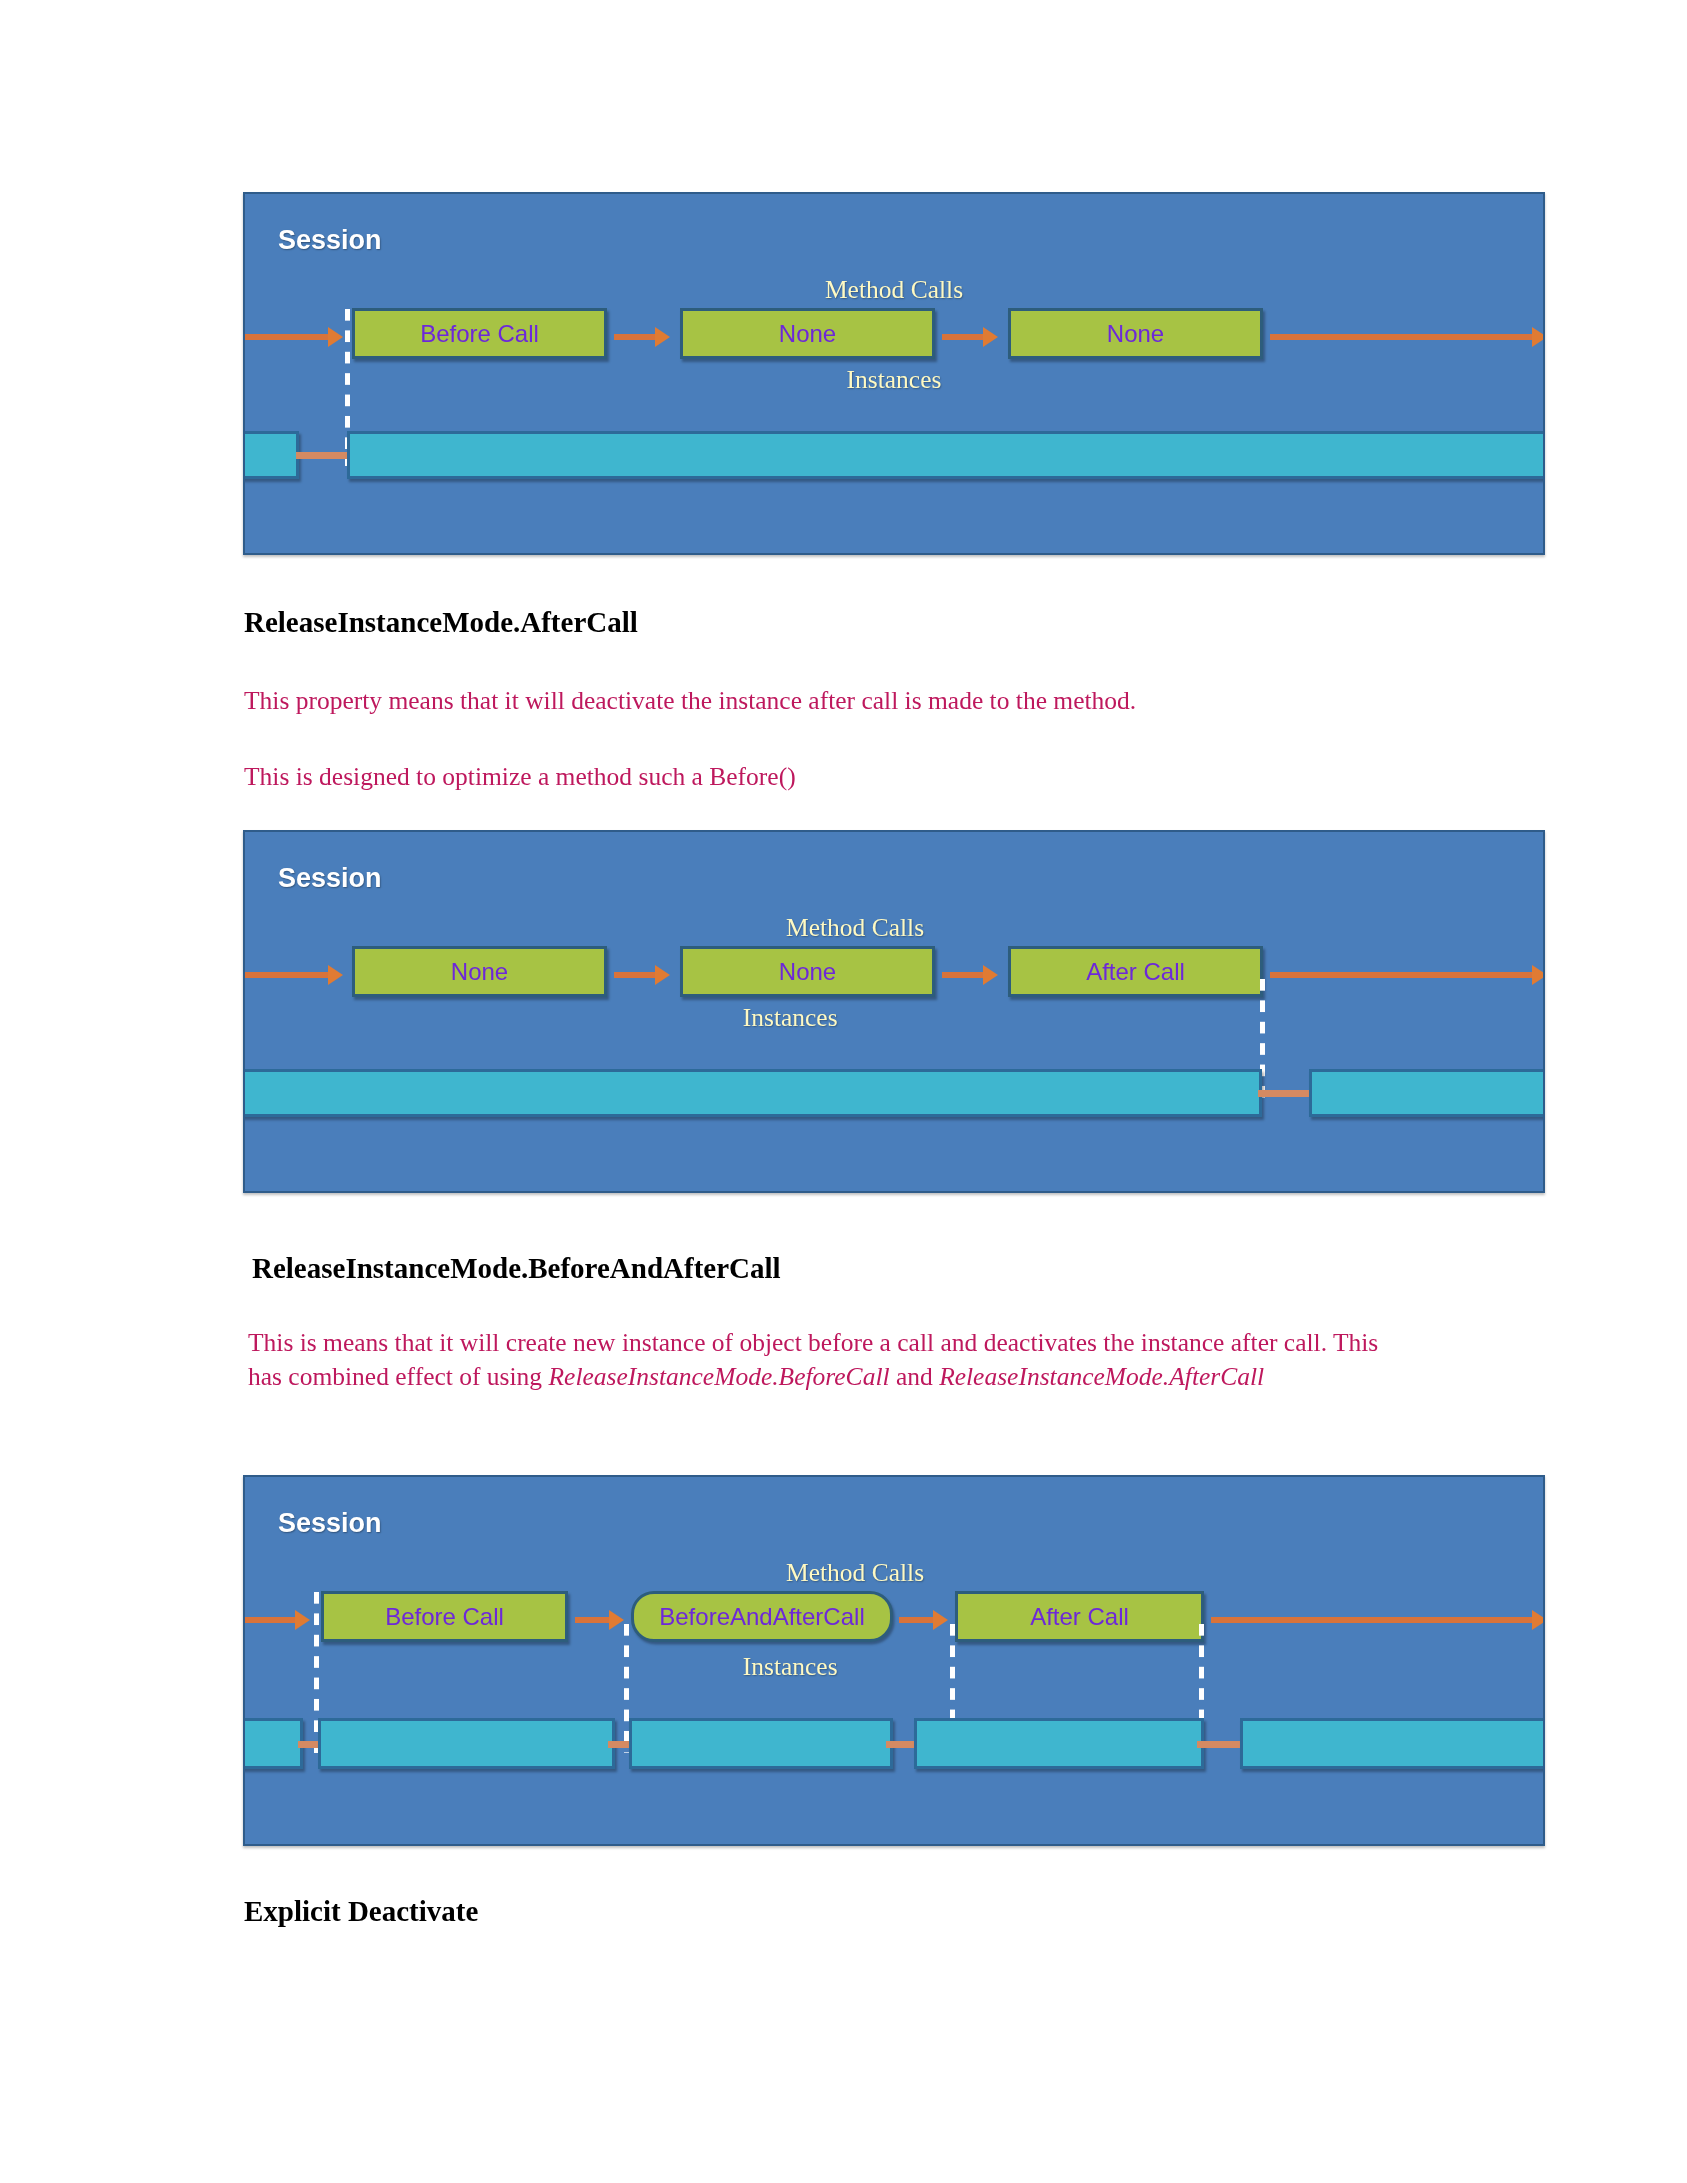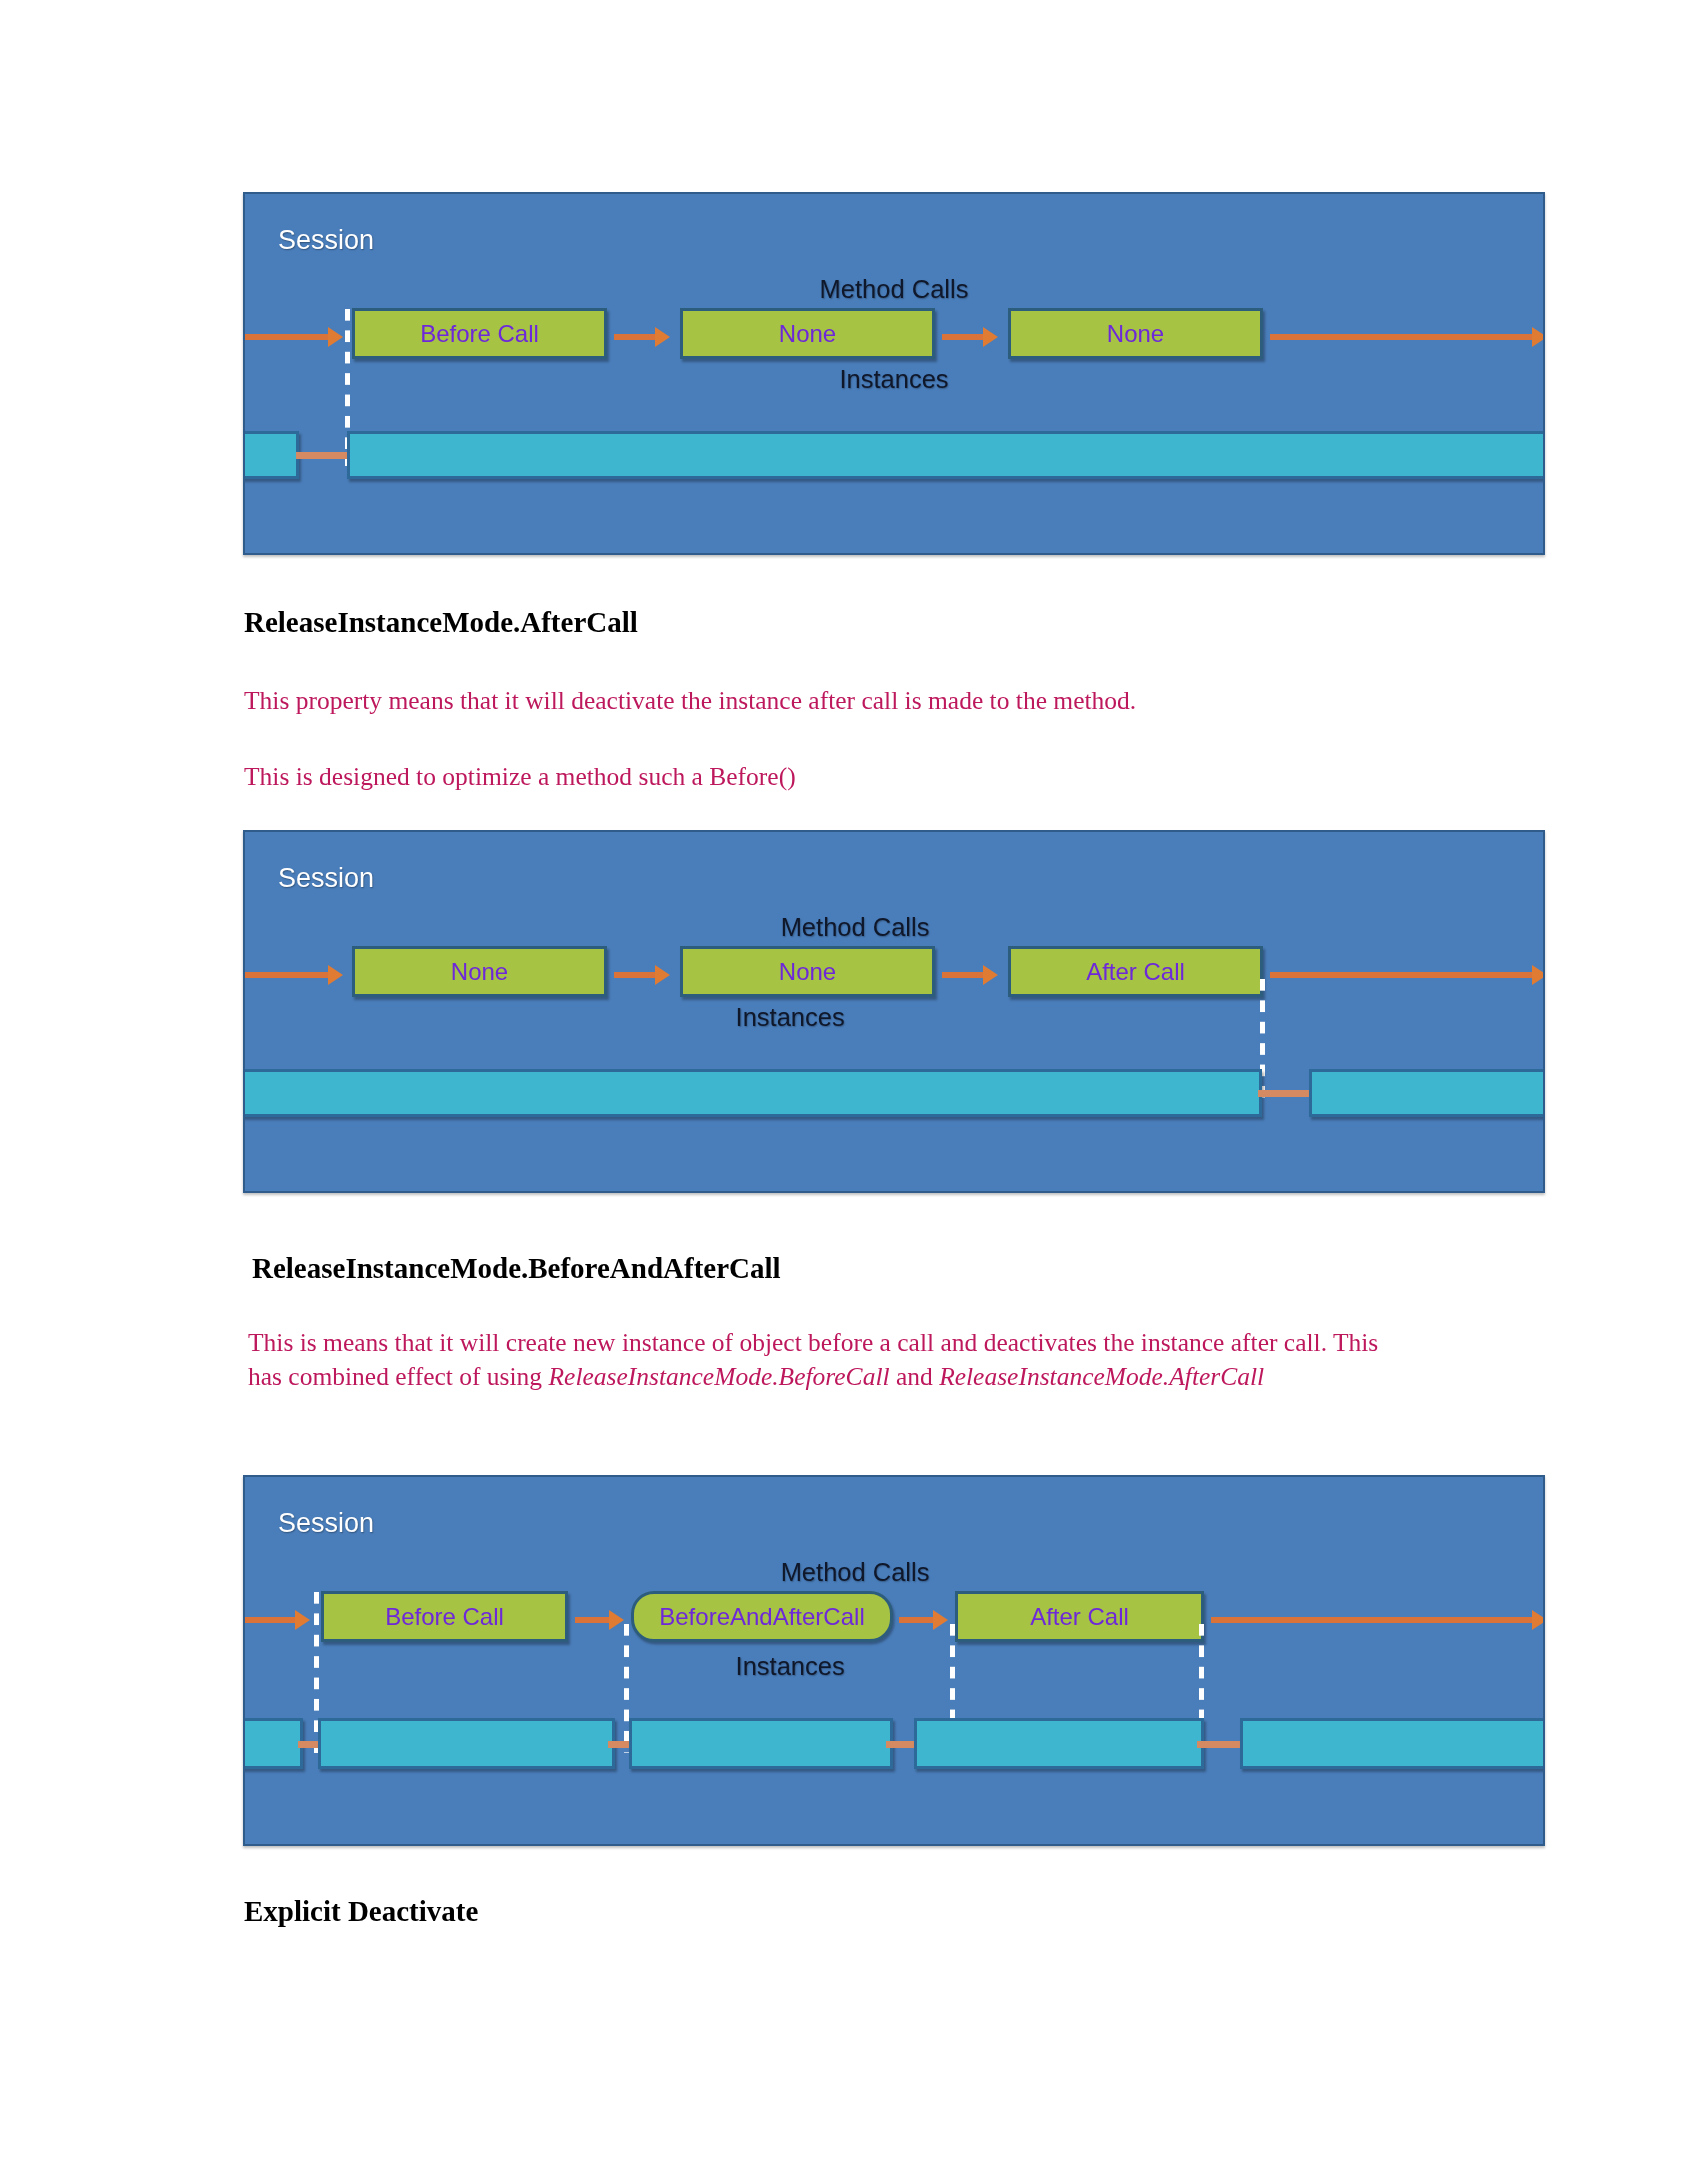--- a/index.html
+++ b/index.html
@@ -37,32 +37,32 @@
     border:2.5px solid #2f5c8a;
     box-sizing:border-box;
     box-shadow:0 1.6px 2.5px rgba(0,0,0,.25);
     overflow:hidden;
   }
   .diagram-inner { position:absolute; inset:0; }
 
   .session-label {
     position:absolute;
     font-family:"Liberation Sans", sans-serif;
-    font-weight:normal;
+    font-weight:bold;
     font-size:27px;
     color:#ffffff;
     text-shadow:0.8px 0.8px 1.6px rgba(0,0,0,.35);
     white-space:nowrap;
     text-align:center;
   }
   .center-label {
     position:absolute;
-    font-family:Liberation Sans, sans-serif;
+    font-family:Liberation Serif, serif;
     font-size:25.5px;
-    color:#0f172a;
+    color:#fef9c3;
     text-shadow:0.8px 0.8px 1.6px rgba(0,0,0,.3);
     white-space:nowrap;
     transform:translateX(-50%);
   }
 
   
   .call-box {
     position:absolute;
     background:#a7c344;
     border:3.3px solid #2d5d7c;

